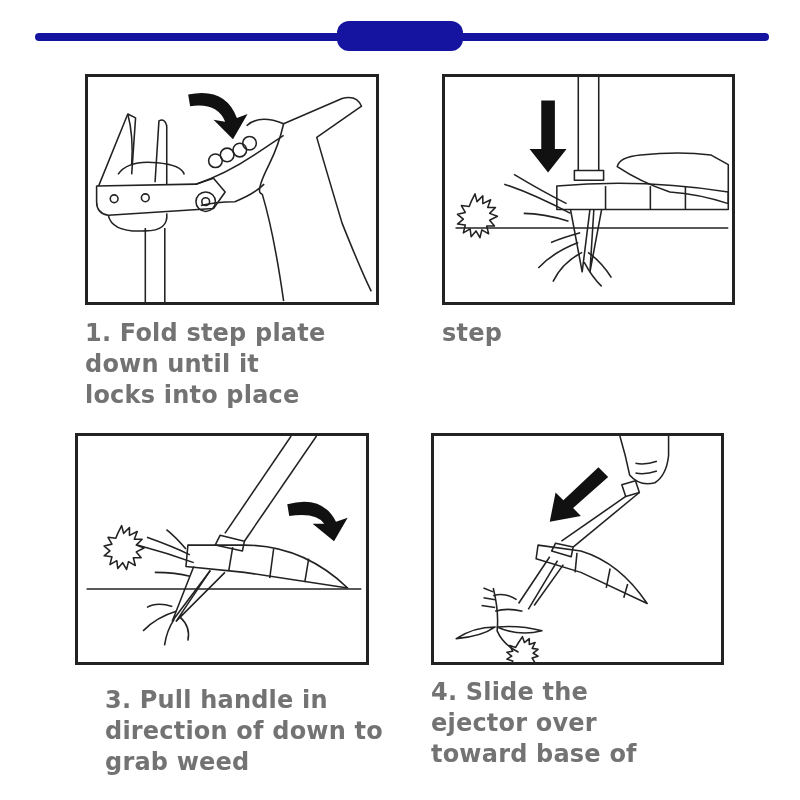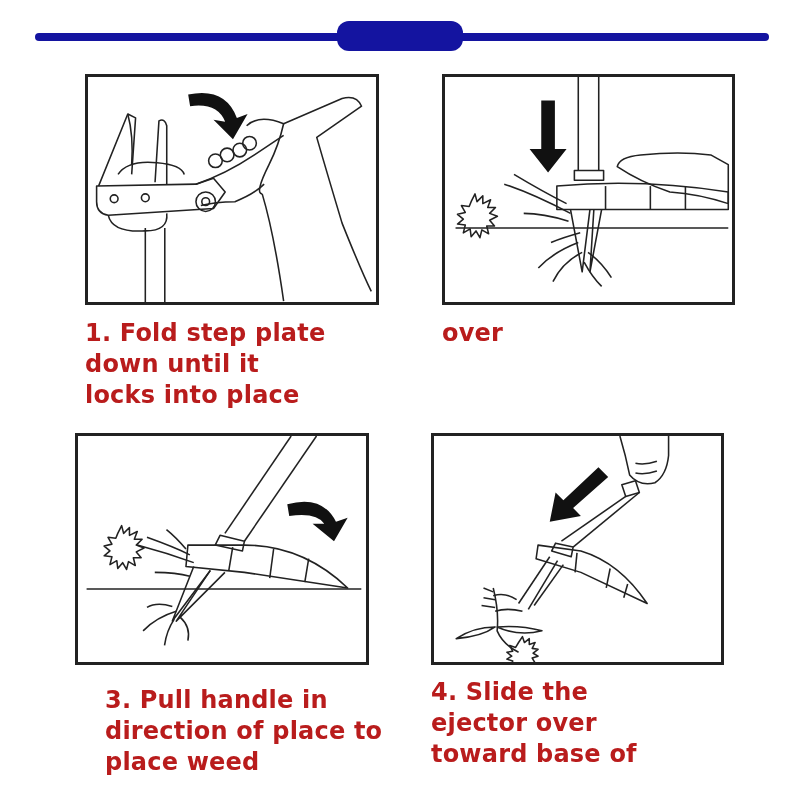--- a/index.html
+++ b/index.html
@@ -1,21 +1,21 @@
 <!DOCTYPE html>
 <html><head>
 <meta charset="utf-8">
 <style>
   html, body { margin:0; padding:0; background:#ffffff; }
   body { width:800px; height:800px; position:relative; overflow:hidden; font-family:"DejaVu Sans", sans-serif; }
   .topbar-line { position:absolute; left:22px; top:33px; width:756px; height:8px; border-radius:4px; }
   .topbar-pill { position:absolute; left:221px; top:21px; width:82px; height:30px; border-radius:12px; }
   .panel { position:absolute; box-sizing:border-box; border:3px solid #222; background:#fff; }
   .panel svg { position:absolute; left:0; top:0; width:100%; height:100%; }
-  .caption { position:absolute; font-weight:bold; font-size:24px; line-height:31px; color:#b91c1c; letter-spacing:0.2px; }
+  .caption { position:absolute; font-weight:bold; font-size:24px; line-height:31px; color:#737373; letter-spacing:0.2px; }
   .caption div { white-space:nowrap; }
 </style>
 </head>
 <body>
 
 <div>
   <div class="topbar-line" style="left:35px;width:734px;background:#1414a0;"></div>
   <div class="topbar-pill" style="left:337px;width:126px;background:#1414a0;"></div>
 </div>
 
@@ -91,21 +91,21 @@
       <path d="M70 100 Q100 118 124 130"></path>
       <path d="M80 140 Q100 140 126 148"></path>
 
       <path d="M26 128 l4 -8 l2 8 l6 -6 l0 8 l8 -4 l-3 8 l8 0 l-6 6 l8 3 l-8 4 l5 6 l-8 0 l2 8 l-7 -4 l-2 8 l-4 -7 l-5 6 l-1 -8 l-7 4 l2 -8 l-8 -1 l6 -5 l-6 -5 l8 -2 l-4 -7 l8 1 z"></path>
     </g>
 
     <path d="M98 24 L112 24 L112 74 L124 74 L105 98 L86 74 L98 74 Z" fill="#111"></path>
   </svg>
 </div>
 <div class="caption" style="left:442px;top:318px;">
-  <div>over</div>
+  <div>step</div>
 </div>
 
 <div class="panel" style="left:75px;top:433px;width:294px;height:232px;">
   <svg viewBox="0 0 294 232">
     <g fill="none" stroke="#222" stroke-width="1.6" stroke-linejoin="round">
 
       <line x1="150" y1="100" x2="218" y2="0"></line>
       <line x1="170" y1="108" x2="244" y2="0"></line>
       <path d="M145 102 L170 108 L168 118 L140 112 Z"></path>
 
@@ -129,22 +129,22 @@
       <path d="M78 140 Q100 140 114 144"></path>
       <path d="M90 96 Q100 104 110 116"></path>
 
       <path d="M40 100 l4 -8 l2 8 l6 -6 l0 8 l8 -4 l-3 8 l8 0 l-6 6 l8 3 l-8 4 l5 6 l-8 0 l2 8 l-7 -4 l-2 8 l-4 -7 l-5 6 l-1 -8 l-7 4 l2 -8 l-8 -1 l6 -5 l-6 -5 l8 -2 l-4 -7 l8 1 z"></path>
     </g>
     <path d="M214 70 Q250 60 264 88 L276 84 L262 108 L240 90 L252 90 Q244 78 216 82 Z" fill="#111"></path>
   </svg>
 </div>
 <div class="caption" style="left:70px;top:685px;margin-left:35px;">
   <div>3. Pull handle in</div>
-  <div>direction of place to</div>
-  <div>place weed</div>
+  <div>direction of down to</div>
+  <div>grab weed</div>
 </div>
 
 <div class="panel" style="left:431px;top:433px;width:293px;height:232px;">
   <svg viewBox="0 0 293 232">
     <g fill="none" stroke="#222" stroke-width="1.6" stroke-linejoin="round">
 
       <path d="M190 0 Q196 20 200 40 Q210 52 226 48 Q238 40 240 20 L240 0"></path>
       <path d="M206 28 Q216 30 228 26"></path>
       <path d="M206 38 Q216 40 228 36"></path>
       <path d="M192 50 L206 46 L210 58 L196 62 Z"></path>

